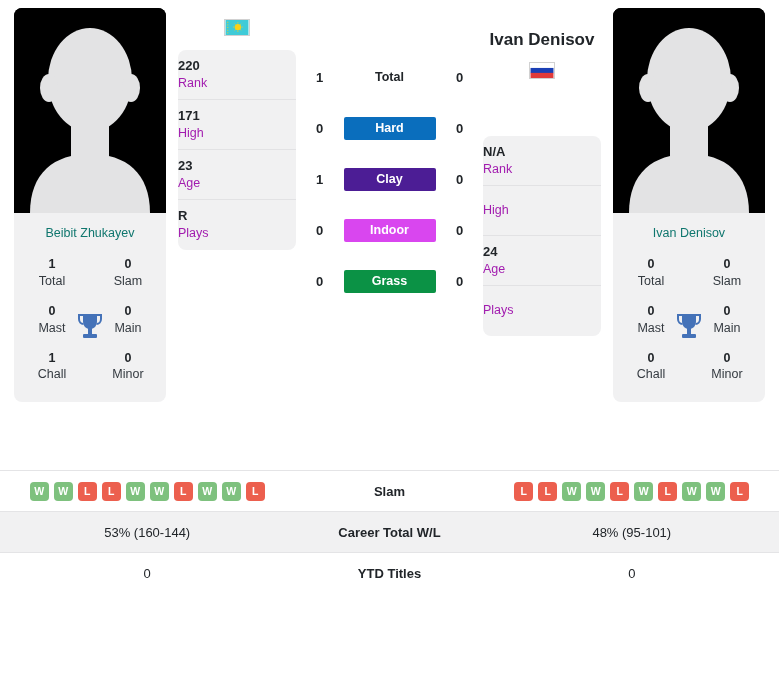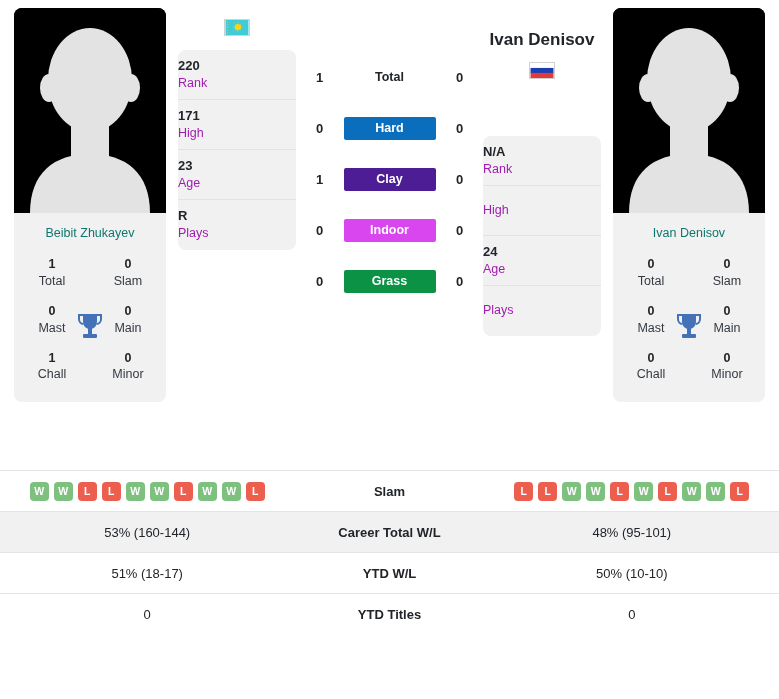--- a/index.html
+++ b/index.html
@@ -456,25 +456,20 @@
               <span class="badge l">L</span>
             </div>
         </td>
       </tr>
       <tr class="alt">
         <td class="side">53% (160-144)</td>
         <td class="lbl">Career Total W/L</td>
         <td class="side">48% (95-101)</td>
       </tr>
       <tr>
-        <td class="side">51% (18-17)</td>
-        <td class="lbl">YTD W/L</td>
-        <td class="side">50% (10-10)</td>
-      </tr>
-      <tr>
         <td class="side">0</td>
         <td class="lbl">YTD Titles</td>
         <td class="side">0</td>
       </tr>
     </tbody>
   </table>
 
 </div>
 
 </body></html>

